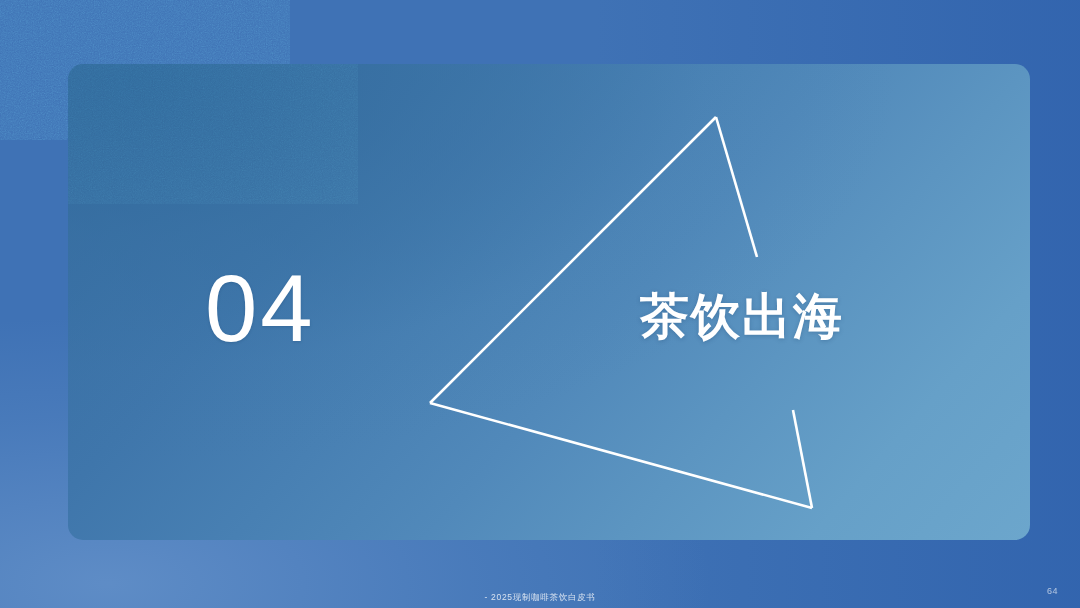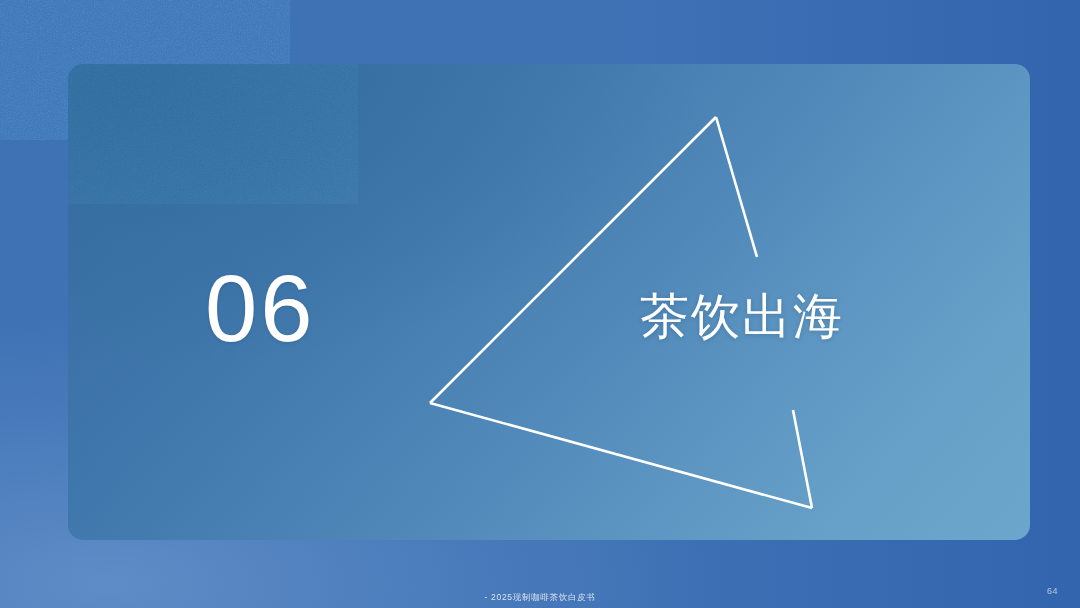--- a/index.html
+++ b/index.html
@@ -132,21 +132,21 @@
     stroke-linecap:butt;
     stroke-linejoin:miter;
   }
 
   
   #section-title {
     position:absolute;
     left:640px; top:290px;
     font-size:49px;
     line-height:1.08;
-    font-weight:400;
+    font-weight:700;
     letter-spacing:2px;
     color:#ffffff;
     white-space:nowrap;
     text-shadow:0 1px 4px rgba(20,55,95,0.26);
     user-select:none;
   }
 
   
   #footer-note {
     position:absolute;
@@ -197,21 +197,21 @@
 
     <path d="M 716 117 L 430 403"></path>
 
     <path d="M 430 403 L 812 508"></path>
 
     <path d="M 716 117 L 757 257"></path>
 
     <path d="M 793 410 L 812 508"></path>
   </svg>
 
-  <div id="section-number">06</div>
+  <div id="section-number">04</div>
 
   <div id="section-title">茶饮出海</div>
 
   <div id="footer-note">- 2025现制咖啡茶饮白皮书</div>
 
   <div id="page-number">64</div>
 
 </div>
 
 </body></html>

